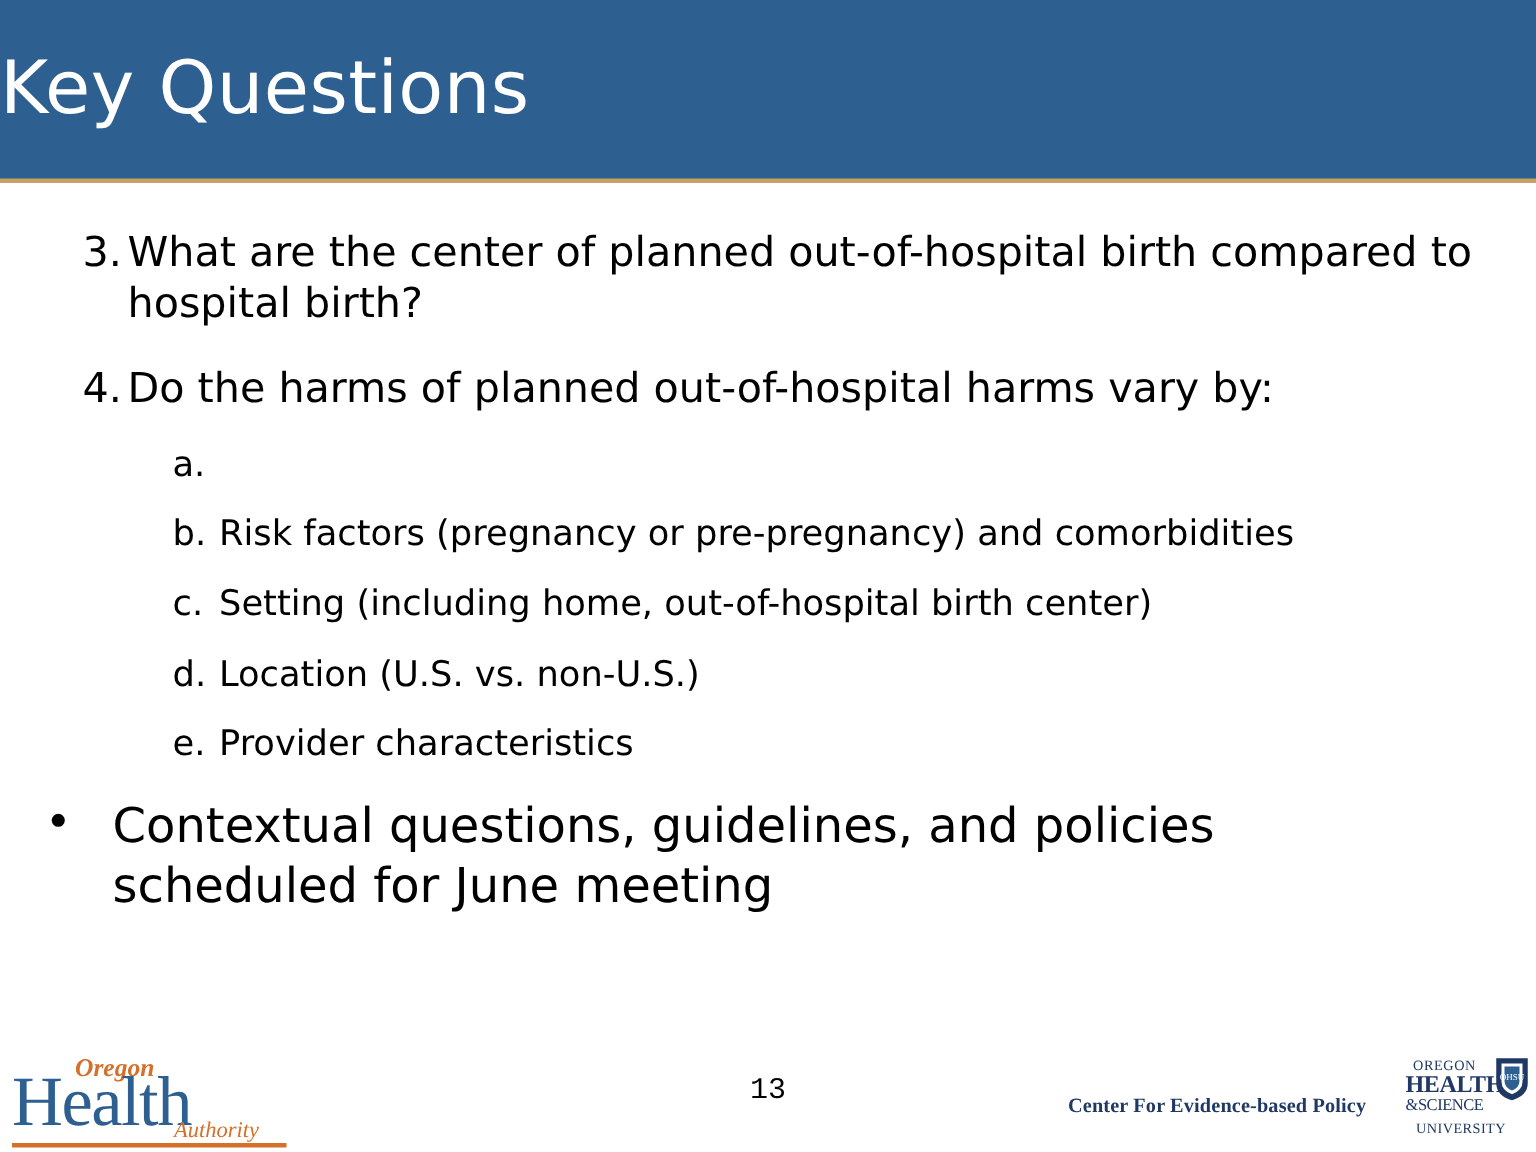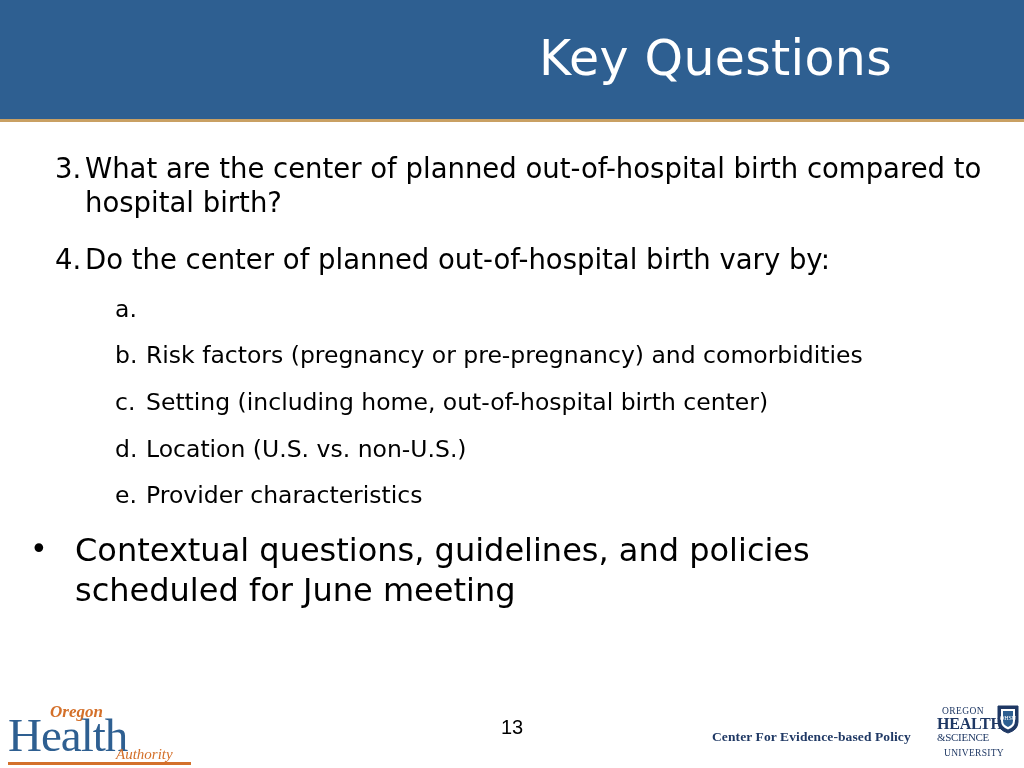--- a/index.html
+++ b/index.html
@@ -29,21 +29,21 @@
     height: 122px;
     background: #2e5f91;
     border-bottom: 3px solid #c9a063;
     box-sizing: border-box;
   }
   .title-text {
     position: absolute;
     left: 0;
     top: 30px;
     width: 892px;
-    text-align: right;
+    text-align: left;
     color: #ffffff;
     font-size: 49px;
     font-weight: 400;
     letter-spacing: 0.3px;
     font-family: "DejaVu Sans", sans-serif;
   }
   
   .body-area {
     position: absolute;
     left: 0;
@@ -114,21 +114,21 @@
 
   
   .page-number {
     position: absolute;
     left: 0;
     top: 716px;
     width: 1024px;
     text-align: center;
     font-size: 20px;
     color: #000000;
-    font-family: Liberation Sans, sans-serif;
+    font-family: Liberation Mono, monospace;
   }
   .cebp {
     position: absolute;
     left: 712px;
     top: 729px;
     font-size: 13.5px;
     font-weight: bold;
     color: #1f3864;
     font-family: "Liberation Serif", serif;
     letter-spacing: 0.1px;
@@ -243,21 +243,21 @@
 
     <div class="lvl1">
       <span class="marker">3.</span>
       <span class="content">What are the center of planned out-of-hospital birth compared to hospital birth?</span>
     </div>
 
     <div class="spacer-q3"></div>
 
     <div class="lvl1">
       <span class="marker">4.</span>
-      <span class="content">Do the center of planned out-of-hospital birth vary by:</span>
+      <span class="content">Do the harms of planned out-of-hospital harms vary by:</span>
     </div>
 
     <div style="height:12px"></div>
 
     <div class="lvl2">
       <span class="marker">a.</span>
     </div>
 
     <div style="height:12px"></div>
 

